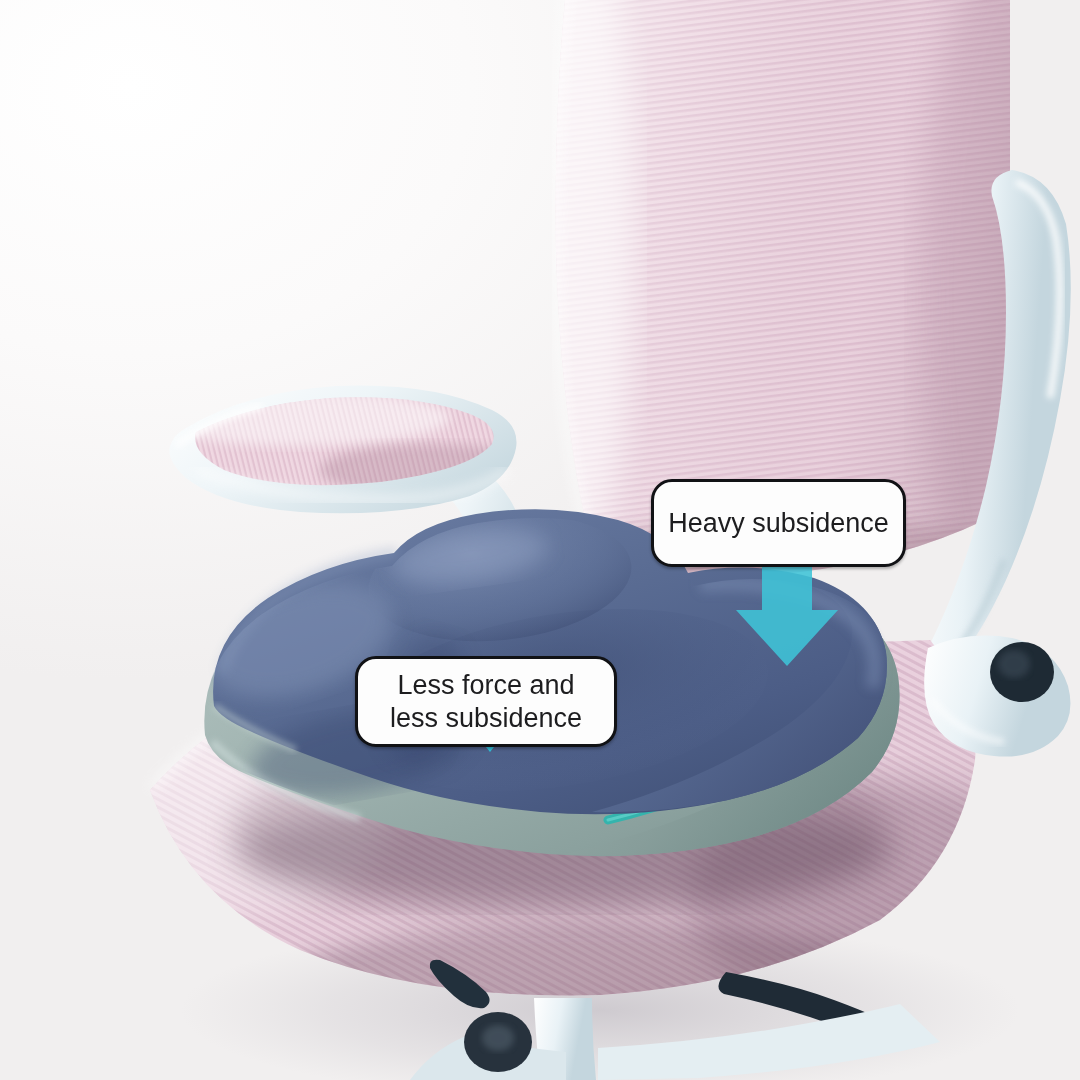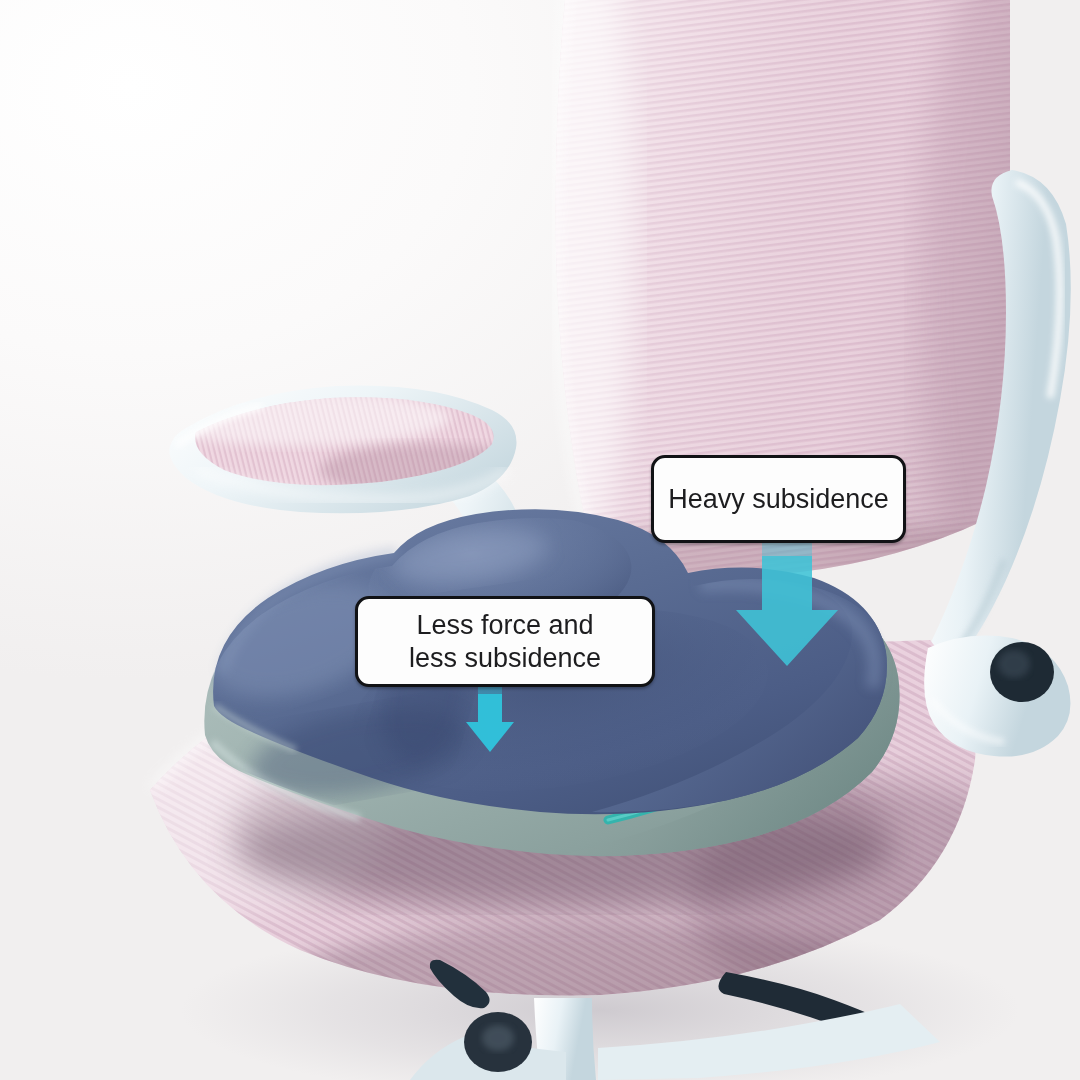--- a/index.html
+++ b/index.html
@@ -35,32 +35,33 @@
     white-space:nowrap;
   }
   #headline .l1{text-align:left;padding-left:30px;}
   #headline .l2{text-align:center;padding-left:26px;}
 
   
   .callout{
     position:absolute;z-index:45;
     background:#fdfdfd;
     border:3px solid #111215;
-    border-radius:14px;
+    border-radius:21px;
     box-shadow:0 2px 3px rgba(0,0,0,.28);
     display:flex;align-items:center;justify-content:center;
     text-align:center;
     color:#1d1d1f;
     font-size:27px;
     line-height:33px;
     padding:0 14px;
     box-sizing:border-box;
+    margin-top:24px;
   }
   #callout-heavy{left:651px;top:455px;width:255px;height:88px;}
-  #callout-less{left:355px;top:596px;width:300px;height:91px;}
+  #callout-less{left:355px;top:632px;width:262px;height:91px;}
   #callout-balance{left:678px;top:802px;width:338px;height:76px;}
   .callout span{display:block;}
 </style>
 </head>
 <body>
 
 <div id="stage">
 
   <svg class="layer" viewBox="0 0 1080 1080" width="1080" height="1080" shape-rendering="geometricPrecision">
     <defs>

